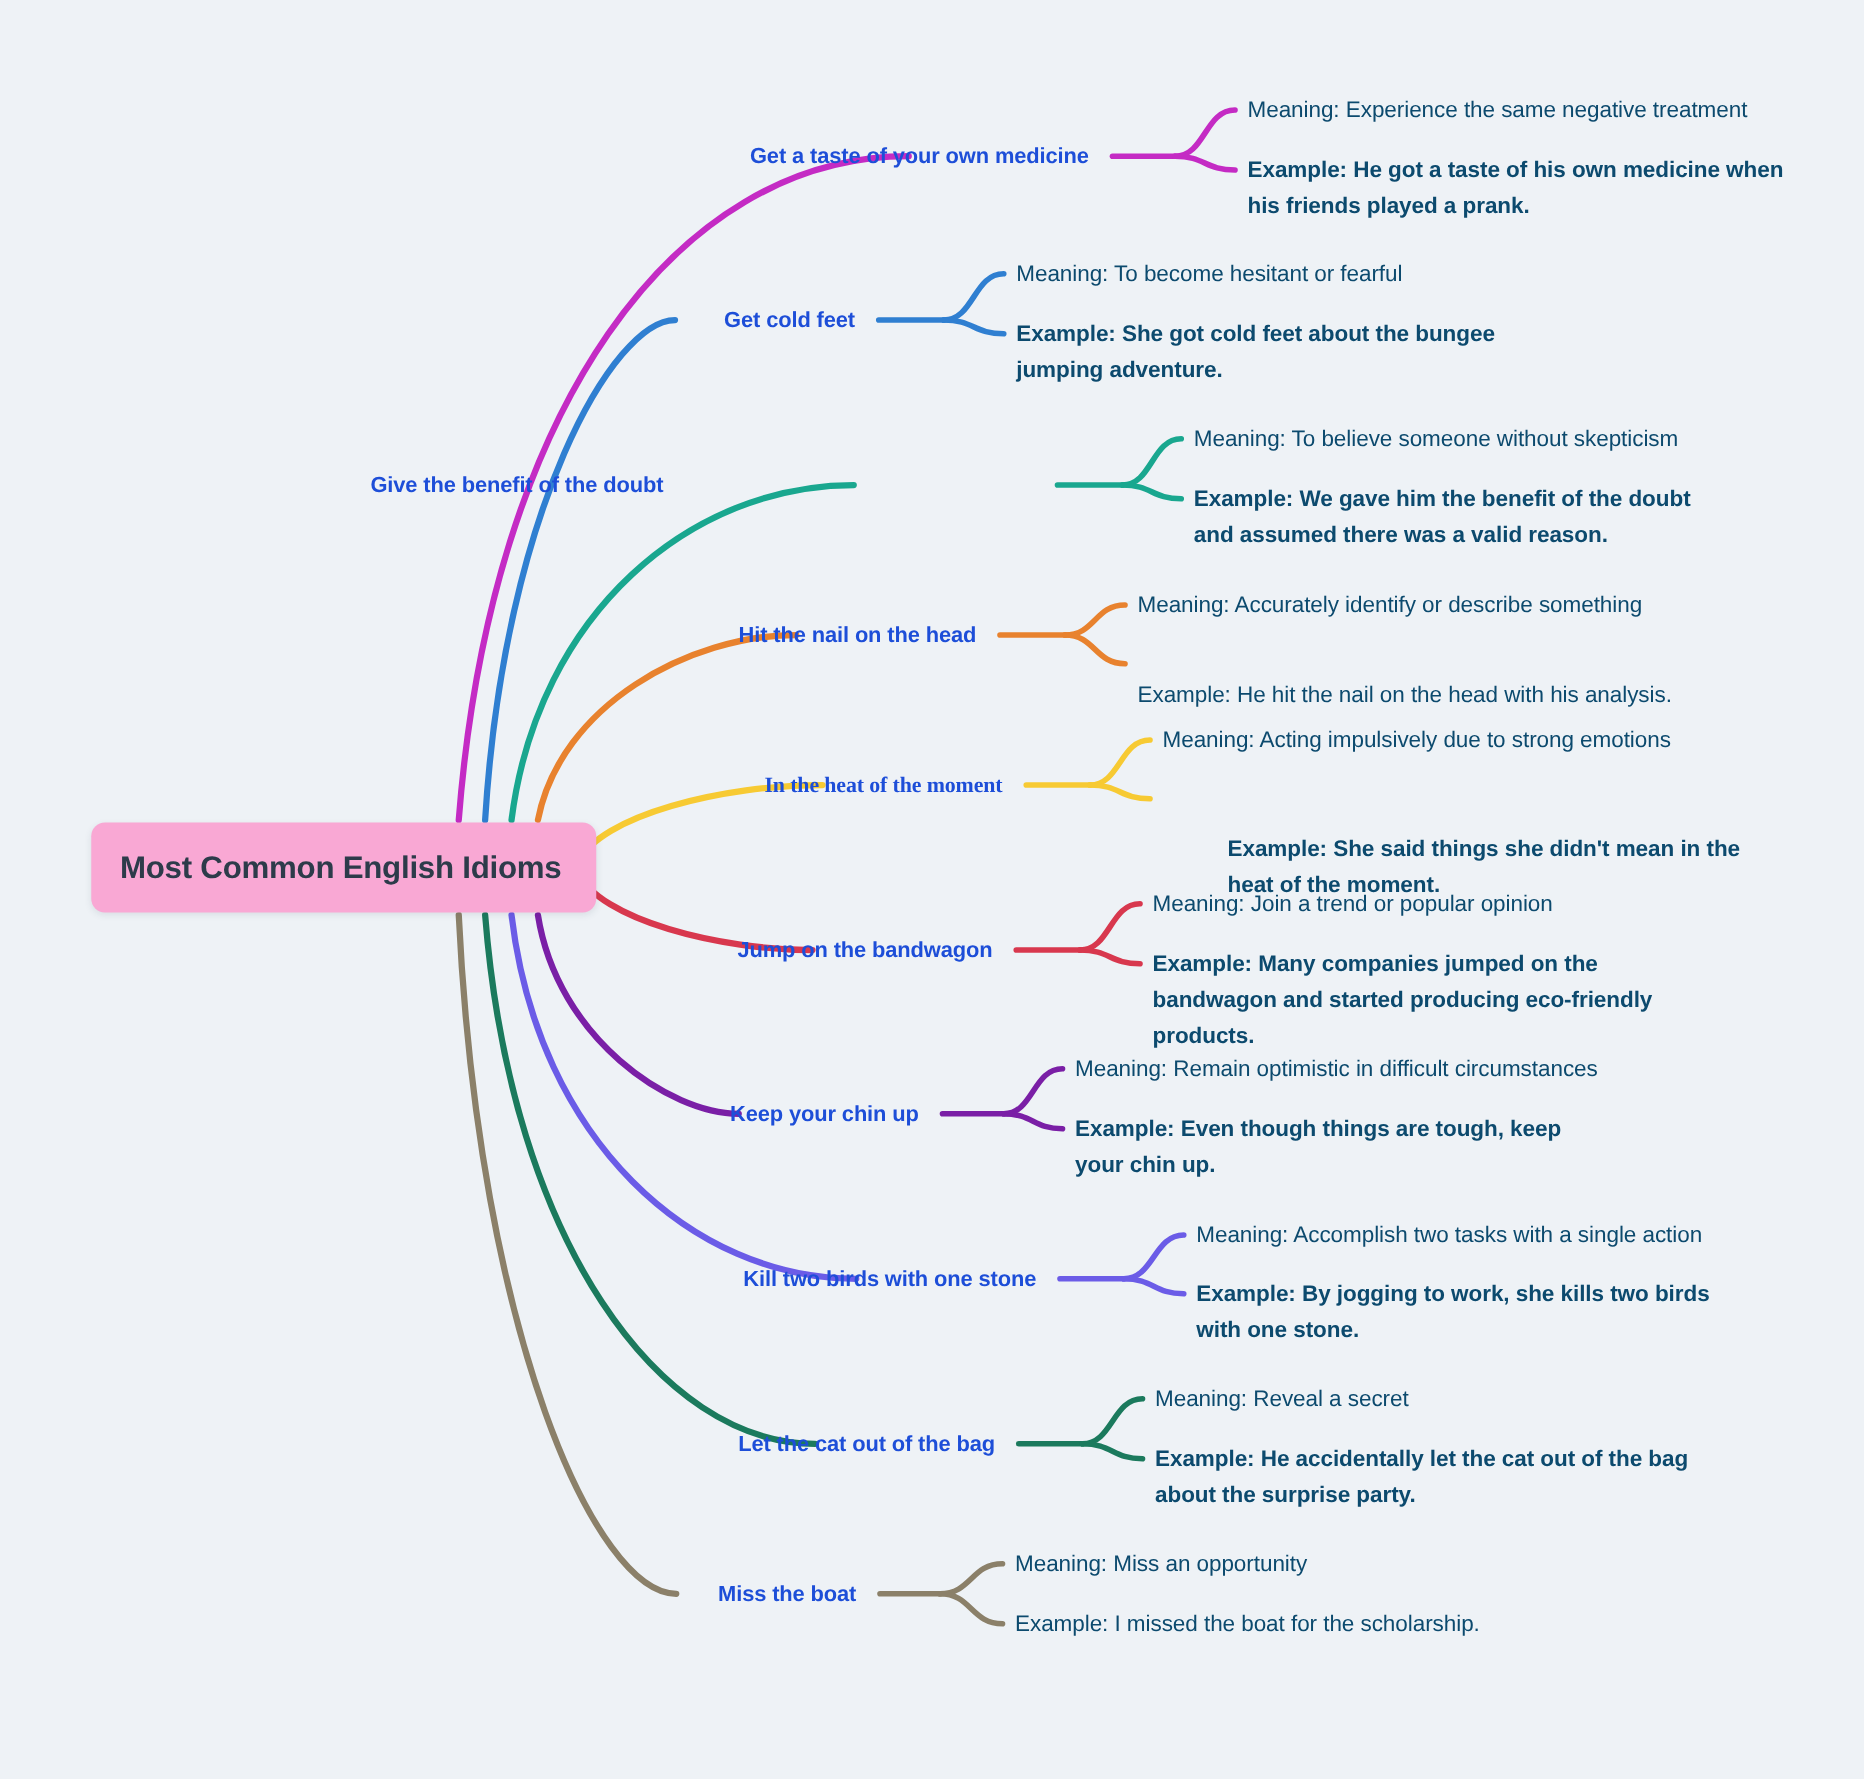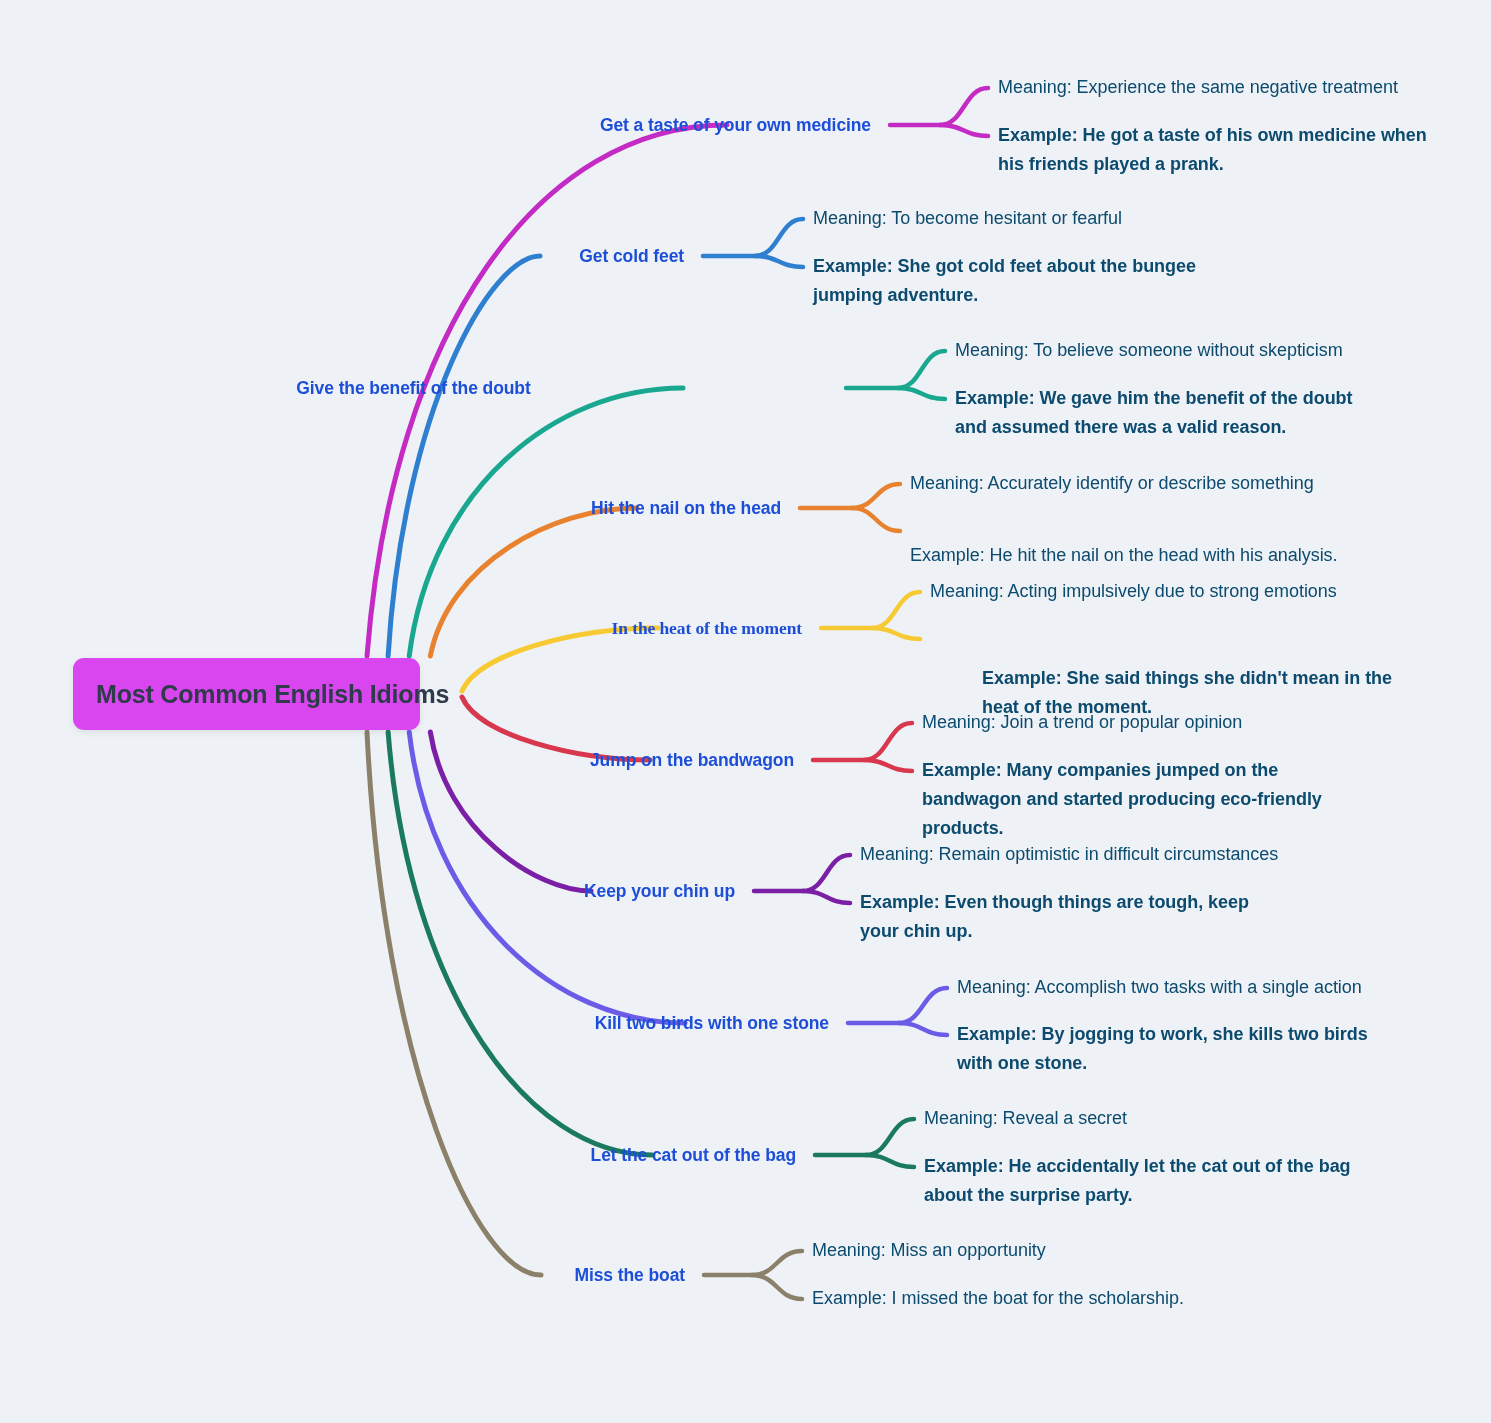--- a/index.html
+++ b/index.html
@@ -23,23 +23,23 @@
     left: 0;
     top: 0;
     width: 1491px;
     height: 1423px;
     pointer-events: none;
   }
   .central-node {
     position: absolute;
     left: 73px;
     top: 658px;
-    width: 347px;
+    width: 404px;
     height: 72px;
-    background: #d946ef;
+    background: #f9a8d4;
     border-radius: 11px;
     box-shadow: 0 2px 6px rgba(40,55,75,0.10);
     display: flex;
     align-items: center;
     box-sizing: border-box;
     padding-left: 23px;
     text-align: center;
   }
   .central-node-label {
     font-size: 25px;

